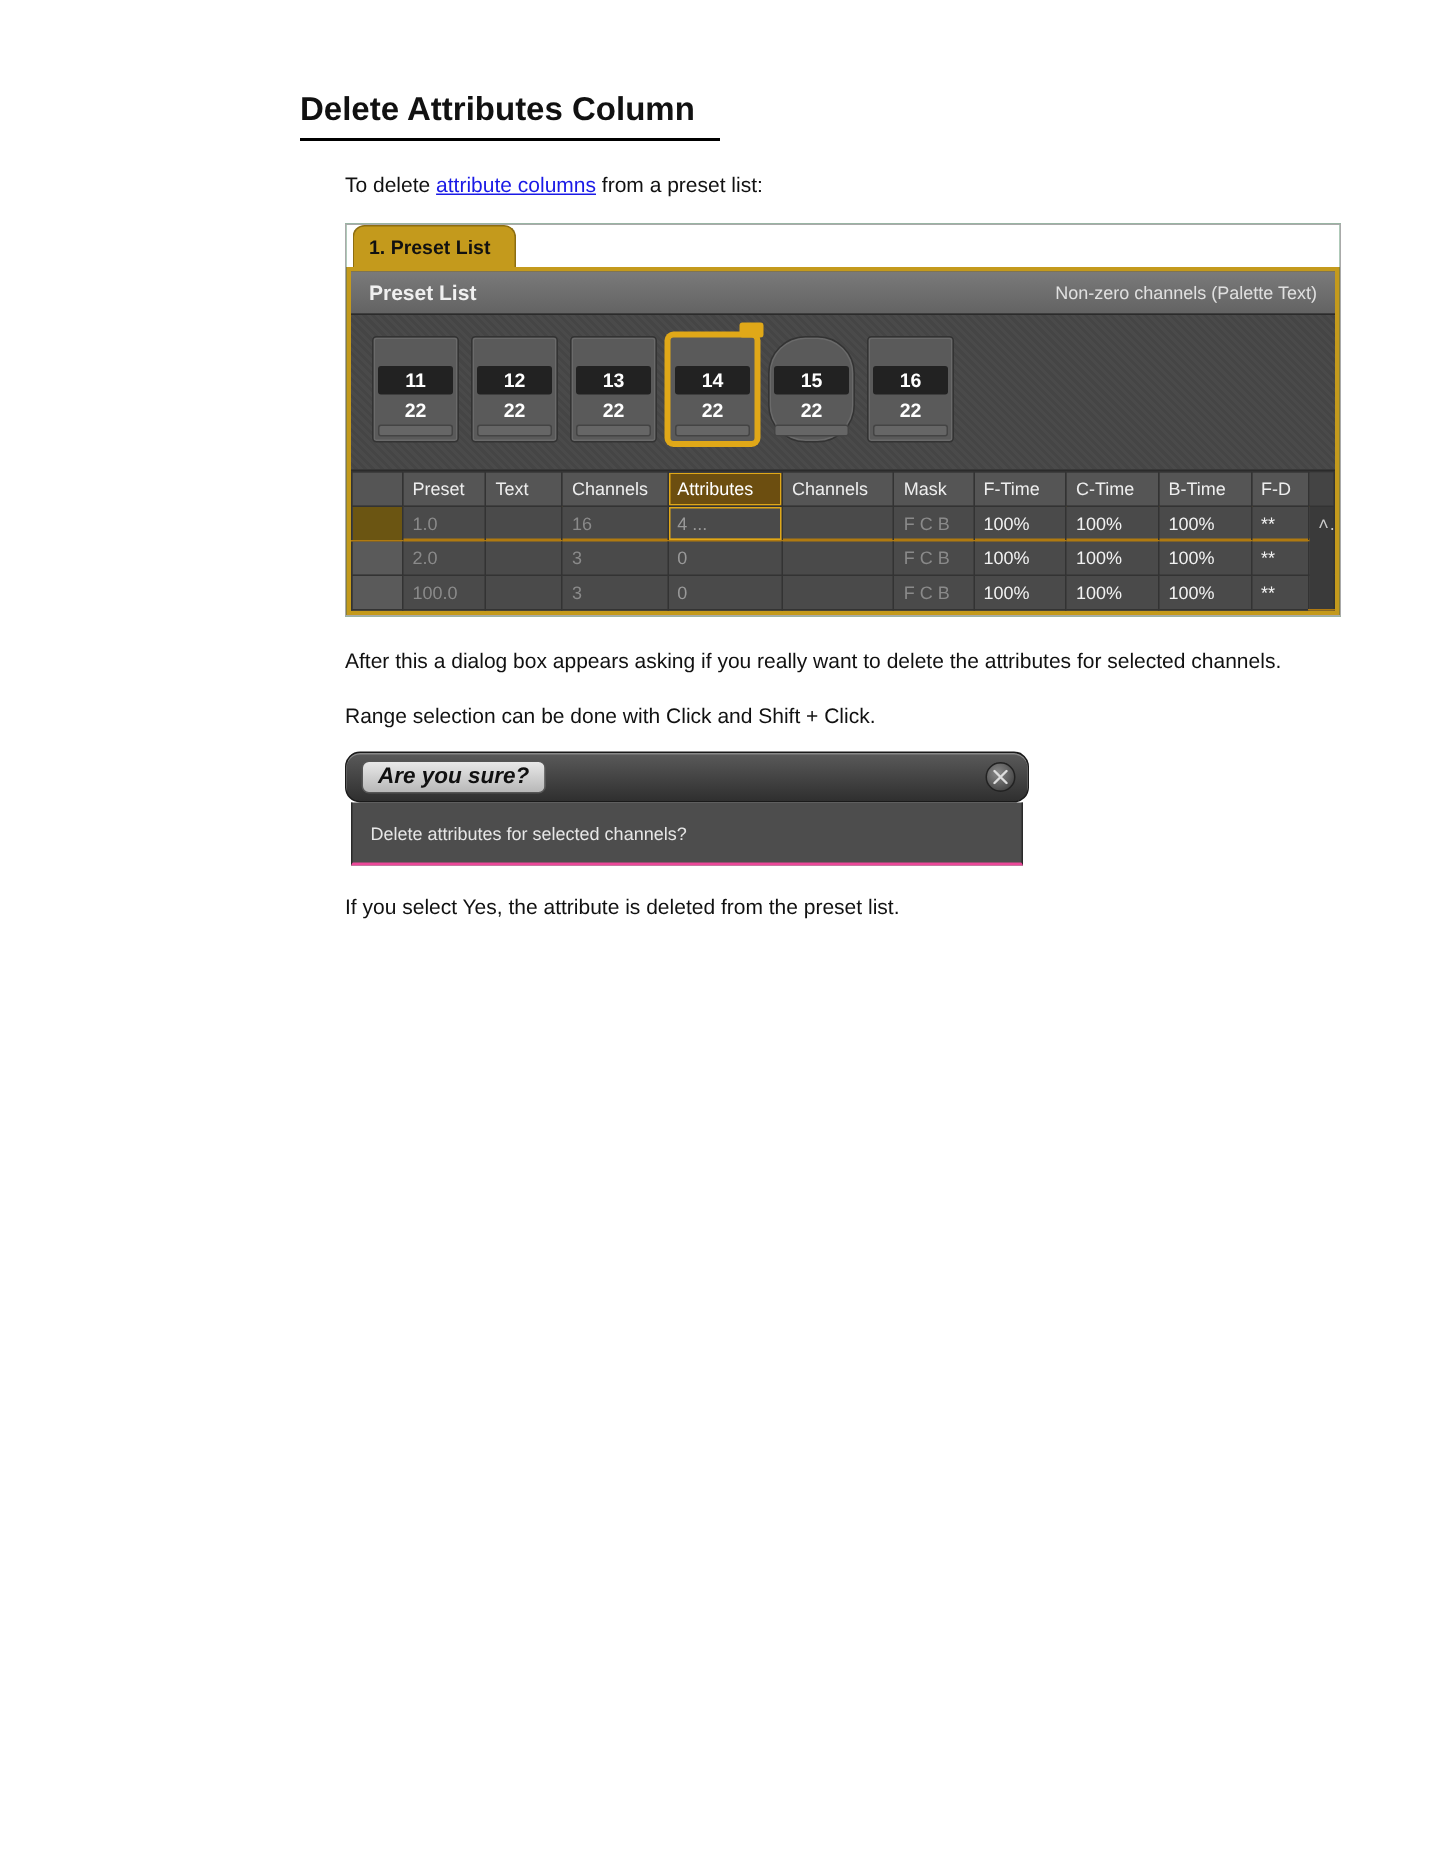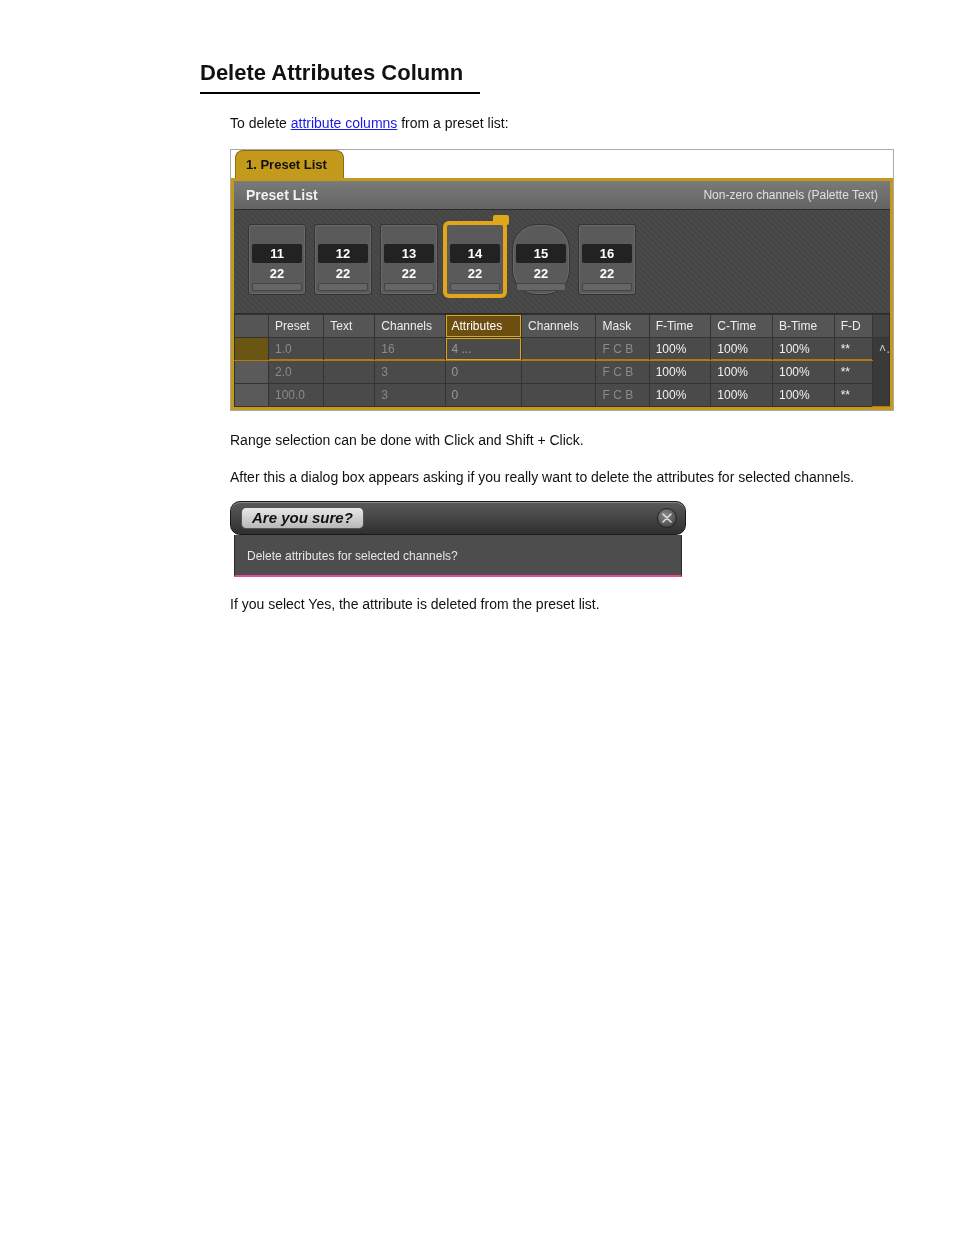--- a/index.html
+++ b/index.html
@@ -358,22 +358,22 @@
                   <td class="white">100%</td>
                   <td class="white">100%</td>
                   <td class="white">**</td>
                 </tr>
               </tbody>
           </table>
         </div>
       </div>
     </div>
 
+    <p class="para after-space">After this a dialog box appears asking if you really want to delete the attributes for selected channels.</p>
     <p class="para after-space">Range selection can be done with Click and Shift + Click.</p>
-    <p class="para after-space">After this a dialog box appears asking if you really want to delete the attributes for selected channels.</p>
 
     <div class="dialog-shot">
       <div class="dlg-title">
         <span class="pill">Are you sure?</span>
         <span class="close">
           <svg width="10" height="10" viewBox="0 0 10 10">
               <path d="M1 1 L9 9 M9 1 L1 9" stroke="#ddd" stroke-width="1.6" stroke-linecap="round"></path>
             </svg>
         </span>
       </div>

